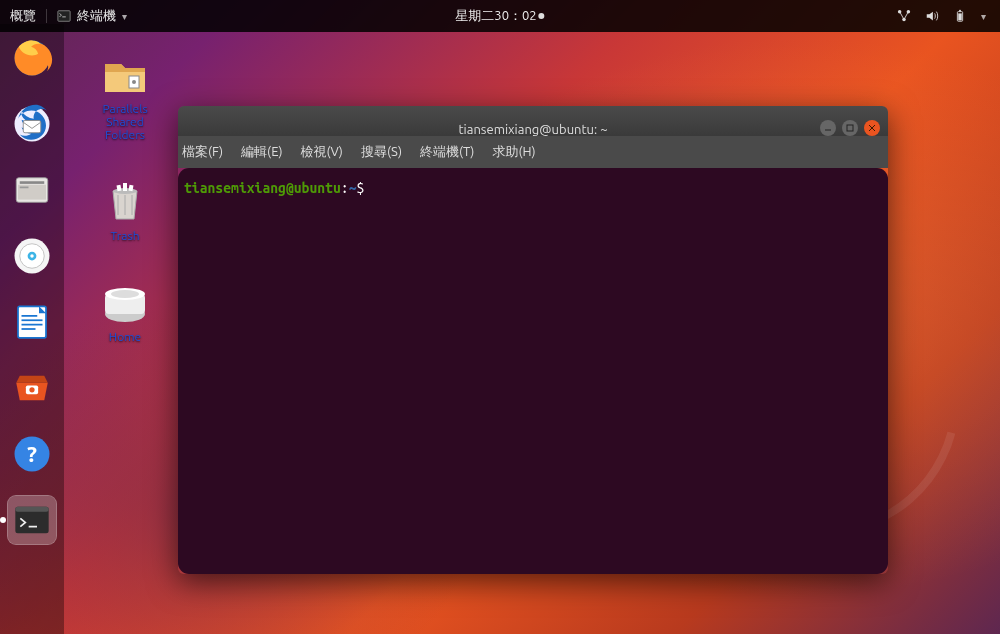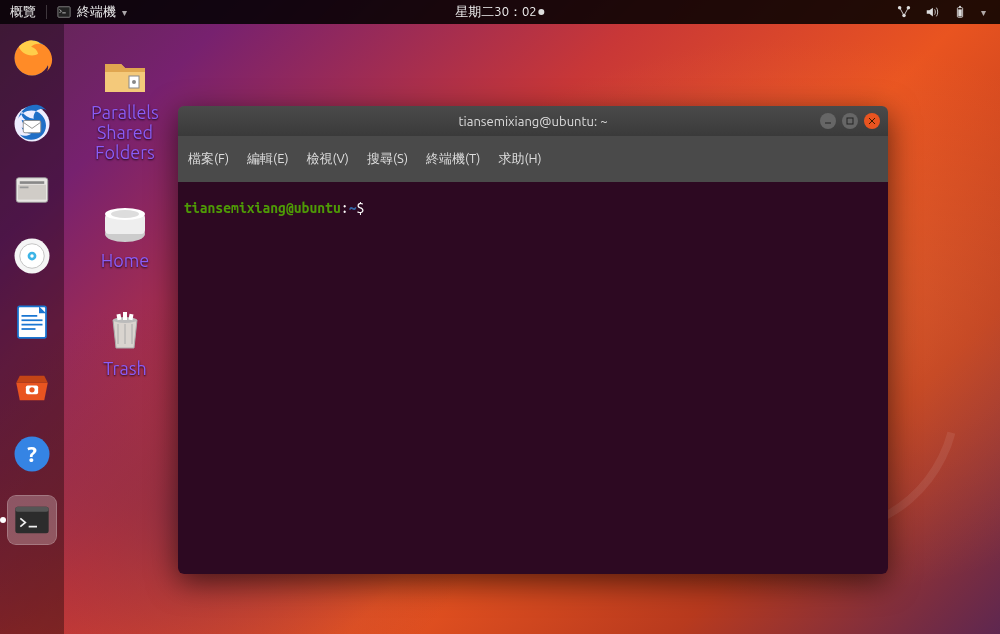--- a/index.html
+++ b/index.html
@@ -28,21 +28,21 @@
   border: 8px solid rgba(255,255,255,0.08);
   border-radius: 50%;
   border-right-color: transparent;
   transform: rotate(-30deg);
 }
 
 
 .topbar {
   position: absolute;
   top: 0; left: 0; right: 0;
-  height: 24px;
+  height: 32px;
   background: rgba(0,0,0,0.85);
   color: #eee;
   display: flex;
   align-items: center;
   font-size: 13px;
   z-index: 50;
 }
 .topbar-left { display: flex; align-items: center; gap: 6px; padding-left: 10px; }
 .topbar-center { position: absolute; left: 50%; transform: translateX(-50%); display: flex; align-items: center; }
 .topbar-right { margin-left: auto; display: flex; align-items: center; gap: 14px; padding-right: 14px; }
@@ -92,22 +92,22 @@
   display: flex;
   flex-direction: column;
   gap: 36px;
   z-index: 30;
 }
 .desktop-icon {
   width: 90px;
   display: flex;
   flex-direction: column;
   align-items: center;
-  color: #8b5cf6;
-  font-size: 18px;
+  color: #1d4ed8;
+  font-size: 12px;
   text-align: center;
   text-shadow: 0 1px 2px rgba(0,0,0,0.8);
 }
 .desktop-icon .iconbox { width: 48px; height: 48px; margin-bottom: 4px; }
 
 
 .terminal-window {
   position: absolute;
   left: 178px;
   top: 106px;
@@ -118,21 +118,21 @@
   overflow: hidden;
   z-index: 45;
   display: flex;
   flex-direction: column;
 }
 .term-titlebar {
   height: 30px;
   background: linear-gradient(#4a4a4a, #3a3a3a);
   color: #ddd;
   display: flex;
-  align-items: center;
+  align-items: flex-end;
   justify-content: center;
   position: relative;
   font-size: 13px;
 }
 .term-titlebar .controls {
   position: absolute;
   right: 8px;
   display: flex;
   gap: 6px;
   align-items: center;
@@ -141,38 +141,39 @@
   width: 16px; height: 16px;
   border-radius: 50%;
   display: flex; align-items: center; justify-content: center;
   font-size: 10px;
 }
 .ctrl-min { background: #666; }
 .ctrl-max { background: #666; }
 .ctrl-close { background: #e95420; }
 
 .term-menubar {
-  height: 46px;
+  height: 32px;
   background: #4a4a4a;
   display: flex;
   align-items: center;
   gap: 18px;
-  padding: 0 10px;
+  padding: 0 4px;
   color: #ddd;
   font-size: 13px;
 }
 .term-menubar span { cursor: default; }
 
 .term-body {
   flex: 1;
   background: #2d0922;
   color: #eee;
   font-family: "Ubuntu Mono", monospace;
   font-size: 14px;
-  padding: 18px 6px;
+  padding: 12px 6px;
+  border-radius: 11px;
 }
 .term-prompt-user { color: #4e9a06; font-weight: bold; }
 .term-prompt-colon { color: #fff; }
 .term-prompt-path { color: #3465a4; font-weight: bold; }
 .term-prompt-dollar { color: #fff; }
 </style>
 </head>
 <body>
 
 <div class="wallpaper-overlay"></div>
@@ -293,44 +294,44 @@
       <svg viewBox="0 0 48 48">
           <path d="M4 14h16l4 4h20v24H4z" fill="#f4c97a"></path>
           <path d="M4 14h16l4 4h20v4H4z" fill="#e0a650"></path>
           <rect x="28" y="26" width="10" height="12" fill="#fff" stroke="#888"></rect>
           <circle cx="33" cy="32" r="2" fill="#888"></circle>
         </svg>
     </div>
     <span style="white-space:pre-line;">Parallels
 Shared
 Folders</span>
-  </div>
-  <div class="desktop-icon">
-    <div class="iconbox">
-      <svg viewBox="0 0 48 48">
-          <ellipse cx="24" cy="36" rx="20" ry="8" fill="#ccc"></ellipse>
-          <rect x="4" y="16" width="40" height="20" rx="4" fill="#eee"></rect>
-          <ellipse cx="24" cy="16" rx="20" ry="6" fill="#fff"></ellipse>
-          <ellipse cx="24" cy="16" rx="14" ry="4" fill="#ddd"></ellipse>
-        </svg>
-    </div>
-    <span>Home</span>
   </div>
   <div class="desktop-icon">
     <div class="iconbox">
       <svg viewBox="0 0 48 48">
           <path d="M12 14h24l-3 28H15z" fill="#d9d4cf" stroke="#aaa"></path>
           <ellipse cx="24" cy="14" rx="12" ry="3" fill="#bbb"></ellipse>
           <rect x="16" y="8" width="4" height="6" fill="#fff" transform="rotate(-10 18 11)"></rect>
           <rect x="22" y="6" width="4" height="8" fill="#fff"></rect>
           <rect x="28" y="8" width="4" height="6" fill="#fff" transform="rotate(10 30 11)"></rect>
           <path d="M17 18v20M24 18v20M31 18v20" stroke="#aaa"></path>
         </svg>
     </div>
     <span>Trash</span>
+  </div>
+  <div class="desktop-icon">
+    <div class="iconbox">
+      <svg viewBox="0 0 48 48">
+          <ellipse cx="24" cy="36" rx="20" ry="8" fill="#ccc"></ellipse>
+          <rect x="4" y="16" width="40" height="20" rx="4" fill="#eee"></rect>
+          <ellipse cx="24" cy="16" rx="20" ry="6" fill="#fff"></ellipse>
+          <ellipse cx="24" cy="16" rx="14" ry="4" fill="#ddd"></ellipse>
+        </svg>
+    </div>
+    <span>Home</span>
   </div>
 </div>
 
 <div class="terminal-window">
   <div class="term-titlebar">
     <span>tiansemixiang@ubuntu: ~</span>
     <div class="controls">
       <div class="ctrl-btn ctrl-min">
         <svg width="10" height="10" viewBox="0 0 10 10">
             <line x1="2" y1="7" x2="8" y2="7" stroke="#222"></line>

